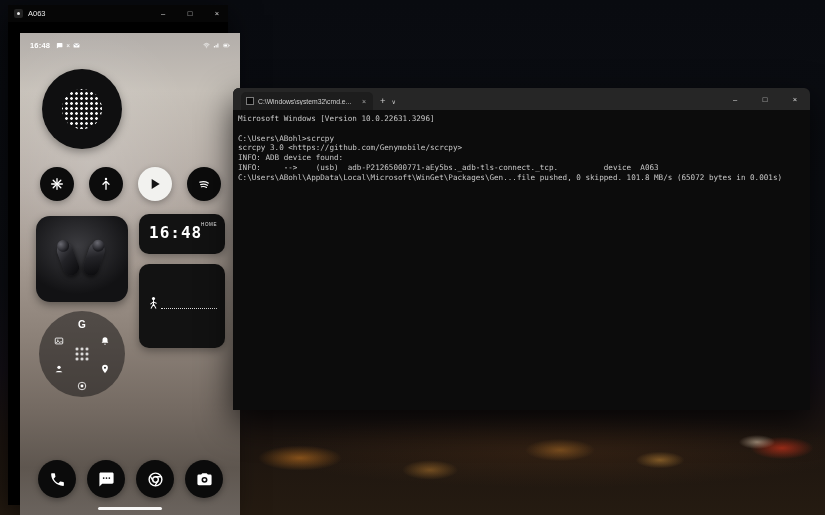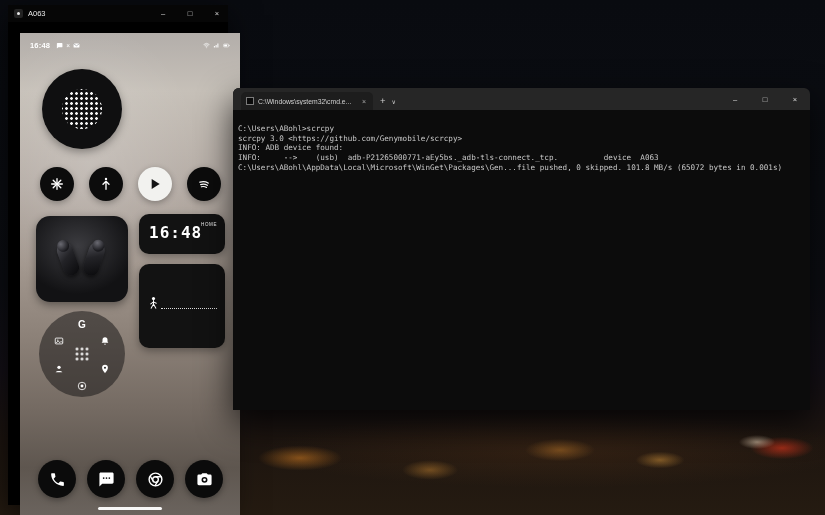--- a/index.html
+++ b/index.html
@@ -285,20 +285,21 @@
     </div>
     <span class="newtab">+</span>
     <span class="tabdrop">∨</span>
     <div class="term-controls">
       <span class="tc">–</span>
       <span class="tc">□</span>
       <span class="tc">×</span>
     </div>
   </div>
   <div class="term-body">
+    <div class="term-line">Microsoft Windows [Version 10.0.22631.3296]</div>
     <div class="term-line"></div>
     <div class="term-line">C:\Users\ABohl&gt;scrcpy</div>
     <div class="term-line">scrcpy 3.0 &lt;https://github.com/Genymobile/scrcpy&gt;</div>
     <div class="term-line">INFO: ADB device found:</div>
     <div class="term-line">INFO:     --&gt;    (usb)  adb-P21265000771-aEy5bs._adb-tls-connect._tcp.          device  A063</div>
     <div class="term-line">C:\Users\ABohl\AppData\Local\Microsoft\WinGet\Packages\Gen...file pushed, 0 skipped. 101.8 MB/s (65072 bytes in 0.001s)</div>
   </div>
 </div>
 
 </body></html>

